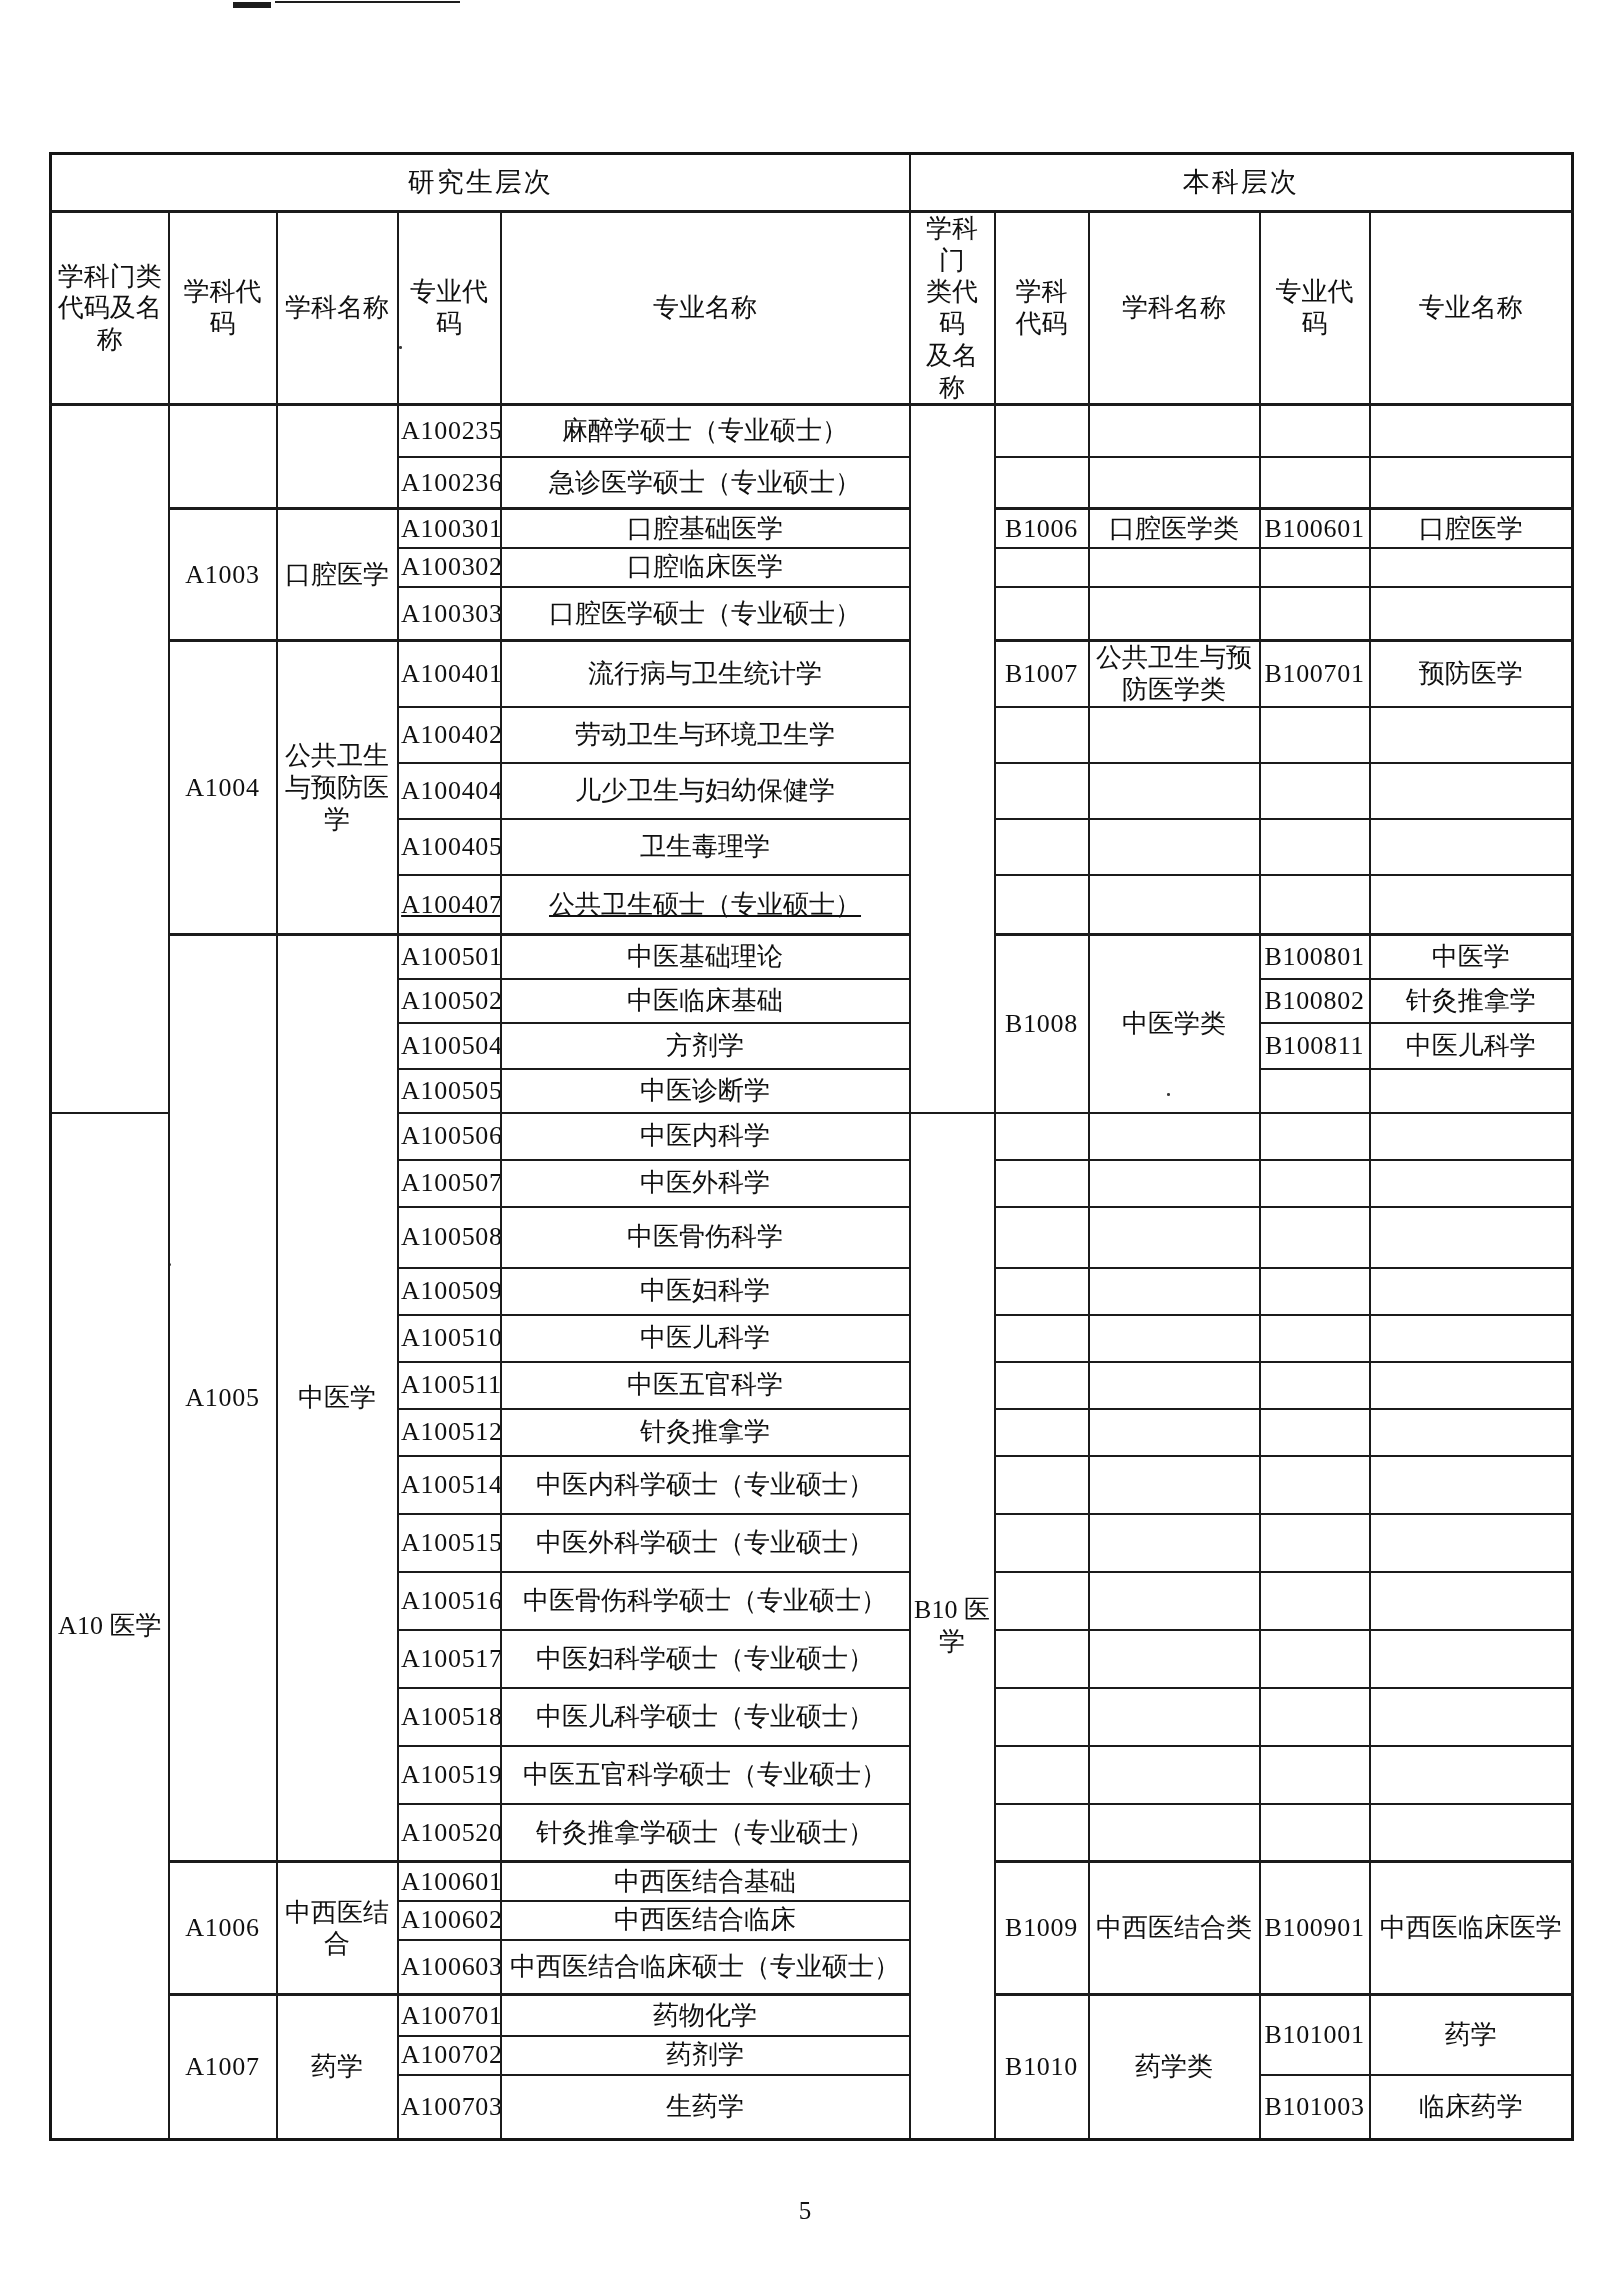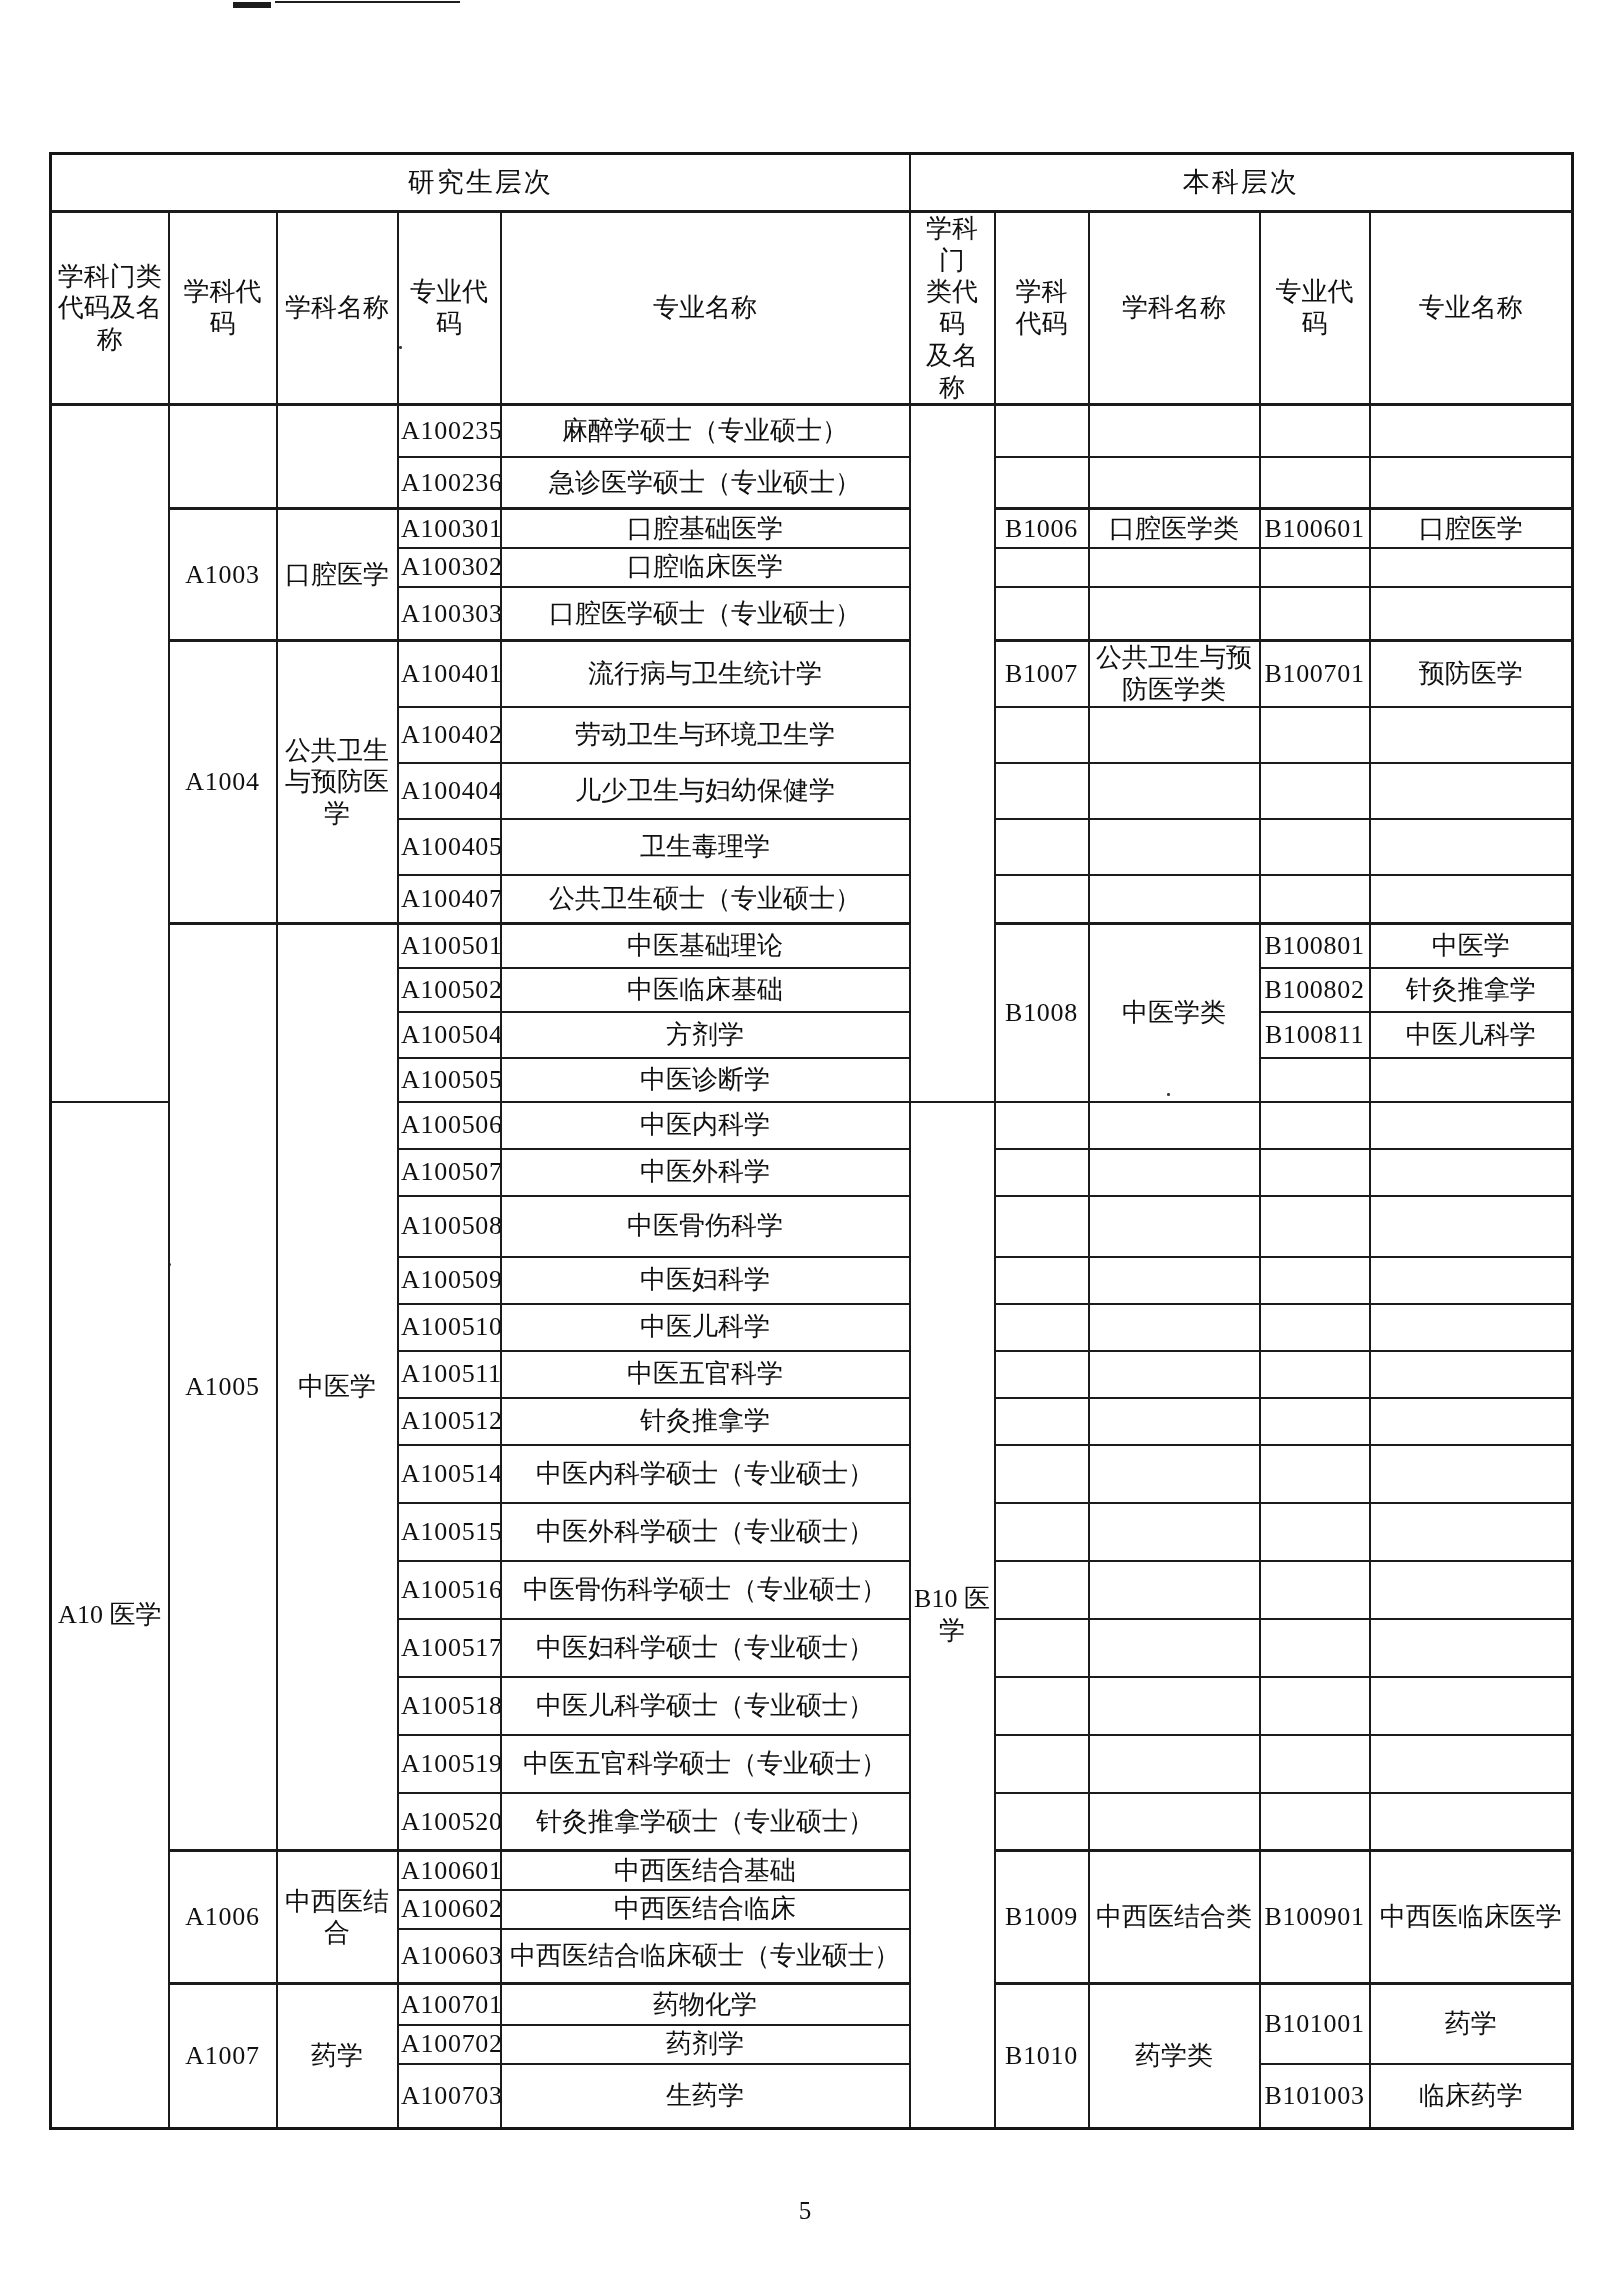--- a/index.html
+++ b/index.html
@@ -168,21 +168,21 @@
           <td></td>
         </tr>
         <tr style="height: 56px;">
           <td class=" code">A100405</td>
           <td>卫生毒理学</td>
           <td></td>
           <td></td>
           <td></td>
           <td></td>
         </tr>
-        <tr style="height: 49px;">
+        <tr style="height: 60px; text-decoration: underline;">
           <td class=" code">A100407</td>
           <td>公共卫生硕士（专业硕士）</td>
           <td></td>
           <td></td>
           <td></td>
           <td></td>
         </tr>
         <tr style="height: 44px;">
           <td rowspan="18" class="thick-top code">A1005</td>
           <td rowspan="18" class="thick-top">中医学</td>

